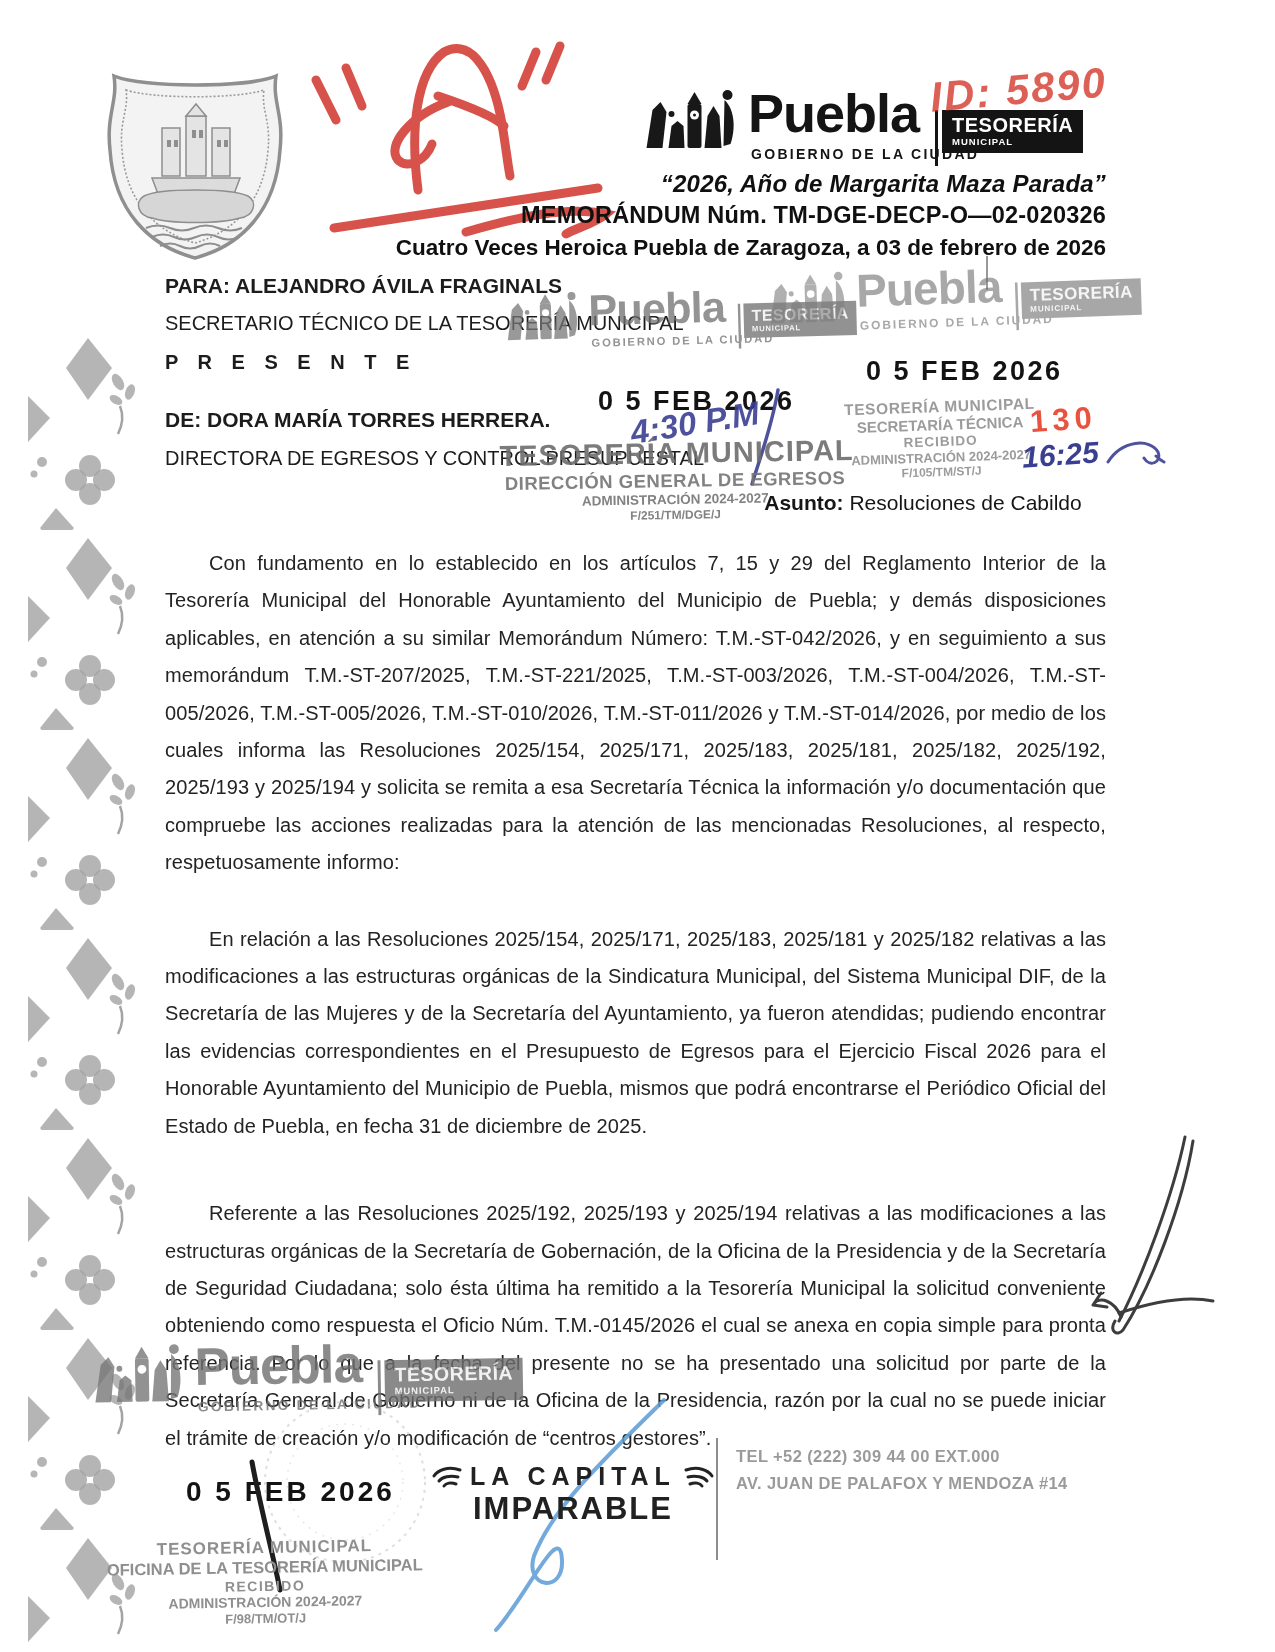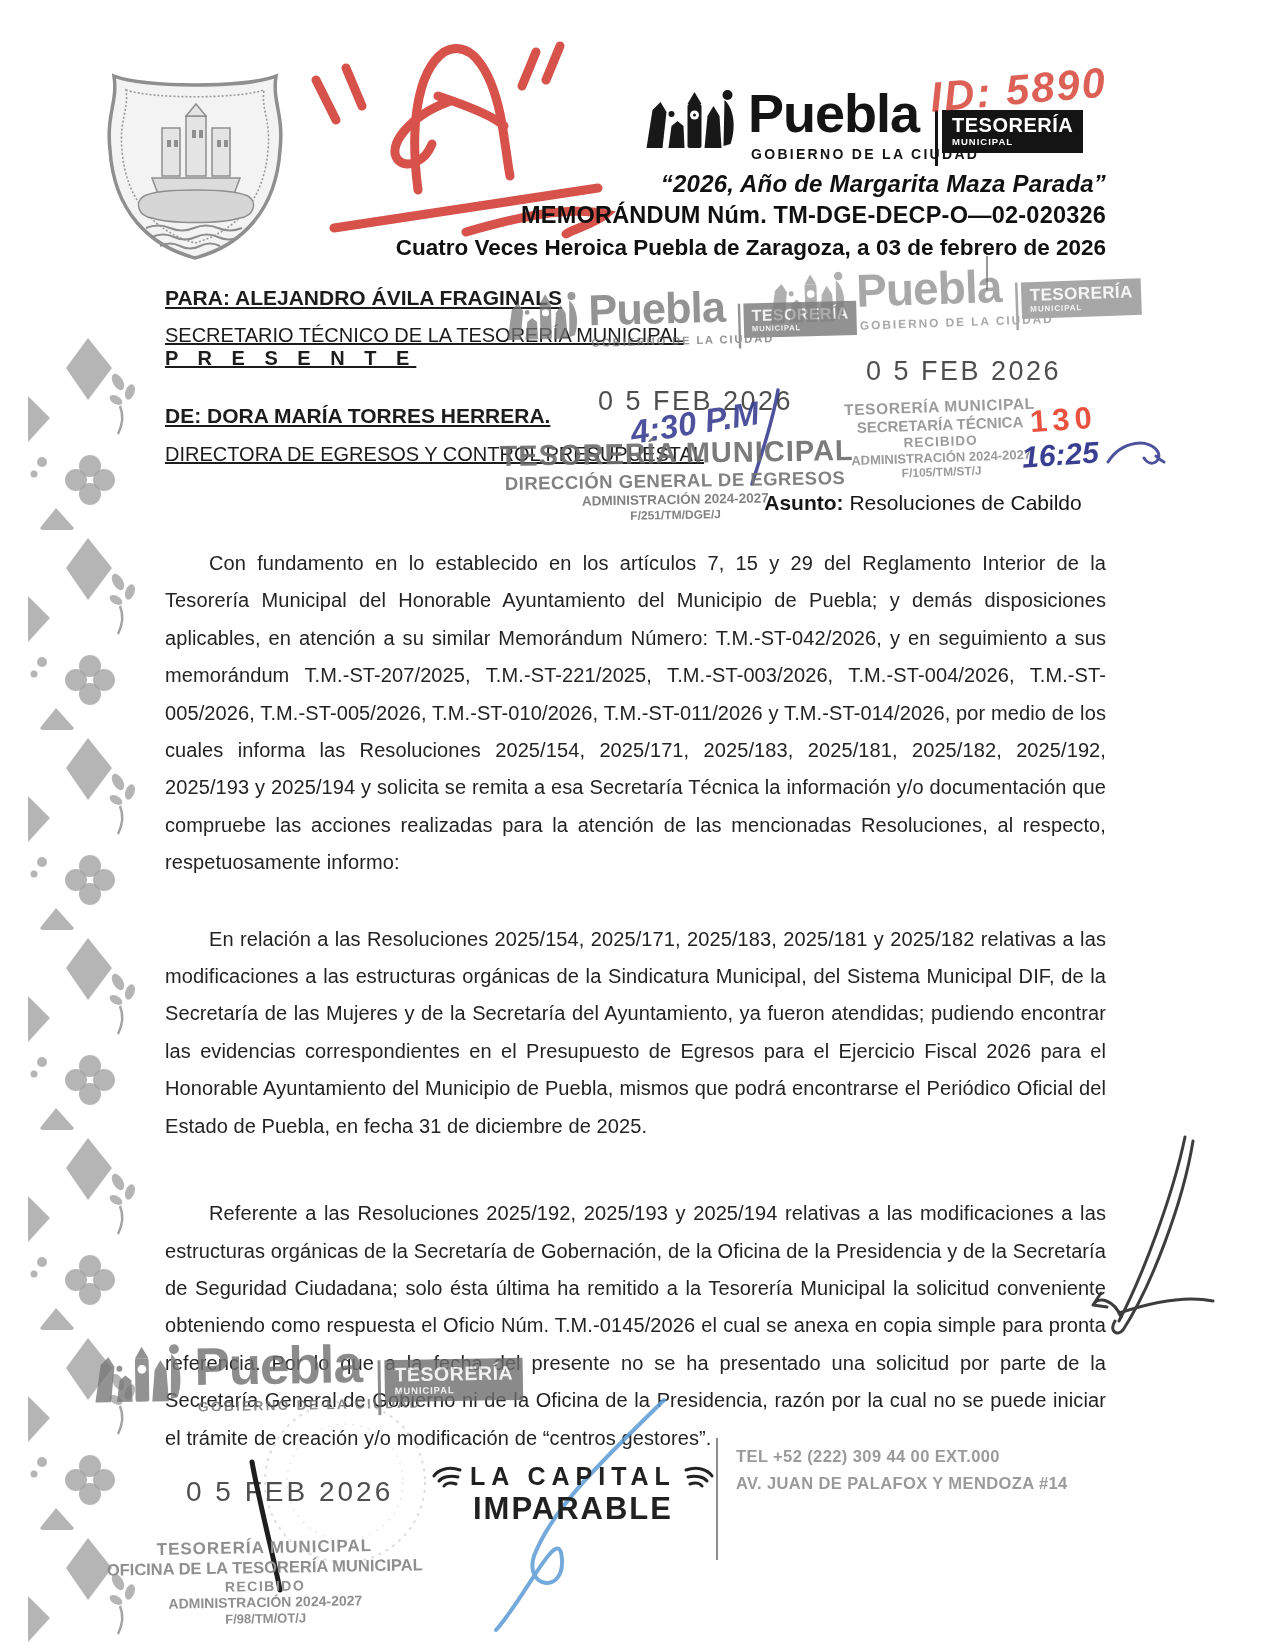--- a/index.html
+++ b/index.html
@@ -20,29 +20,29 @@
   .plogo.gray .vdiv{background:#6f6f6f;}
   .plogo.gray .dbox{background:#6e6e6e;color:#efefef;}
 
   
   .hlines{left:380px;top:170px;width:726px;text-align:right;color:#101010;}
   .hlines .l1{font-size:24px;font-weight:800;font-style:italic;letter-spacing:.2px;}
   .hlines .l2{font-size:23.5px;font-weight:800;margin-top:4px;letter-spacing:.2px;}
   .hlines .l3{font-size:22.5px;font-weight:800;margin-top:6px;}
 
   
-  .recip{left:165px;top:286px;width:700px;color:#1c1c1c;text-decoration:underline;}
+  .recip{left:165px;top:274px;width:700px;color:#1c1c1c;}
   .recip .r1{font-size:21px;font-weight:800;}
   .recip .r2{font-size:20px;font-weight:500;margin-top:14px;}
-  .recip .r3{font-size:20px;font-weight:600;letter-spacing:7px;}
+  .recip .r3{font-size:20px;font-weight:600;letter-spacing:7px;margin-top:16px;}
   .recip .r4{font-size:21px;font-weight:800;margin-top:34px;}
   .recip .r5{font-size:20px;font-weight:500;margin-top:15px;}
 
   
-  .redstamp{font-size:27px;font-weight:400;color:#404040;letter-spacing:2.5px;white-space:nowrap;opacity:.92;}
+  .redstamp{font-size:27px;font-weight:700;color:#000000;letter-spacing:2.5px;white-space:nowrap;opacity:.92;}
   .bluehand{font-style:italic;font-weight:600;color:#3b3f92;white-space:nowrap;}
   .stampblock{text-align:center;white-space:nowrap;}
   .stampblock div{line-height:1.18;}
   .dge-st{color:#757575;}
   .dge-st .s1{font-size:29px;font-weight:800;letter-spacing:1px;color:#6d6d6d;}
   .dge-st .s2{font-size:18.5px;font-weight:700;letter-spacing:.5px;}
   .dge-st .s3{font-size:13.5px;font-weight:700;}
   .dge-st .s4{font-size:12px;font-weight:600;}
   .st-st{color:#9b9b9b;}
   .st-st .s1{font-size:15.5px;font-weight:600;letter-spacing:.6px;}

